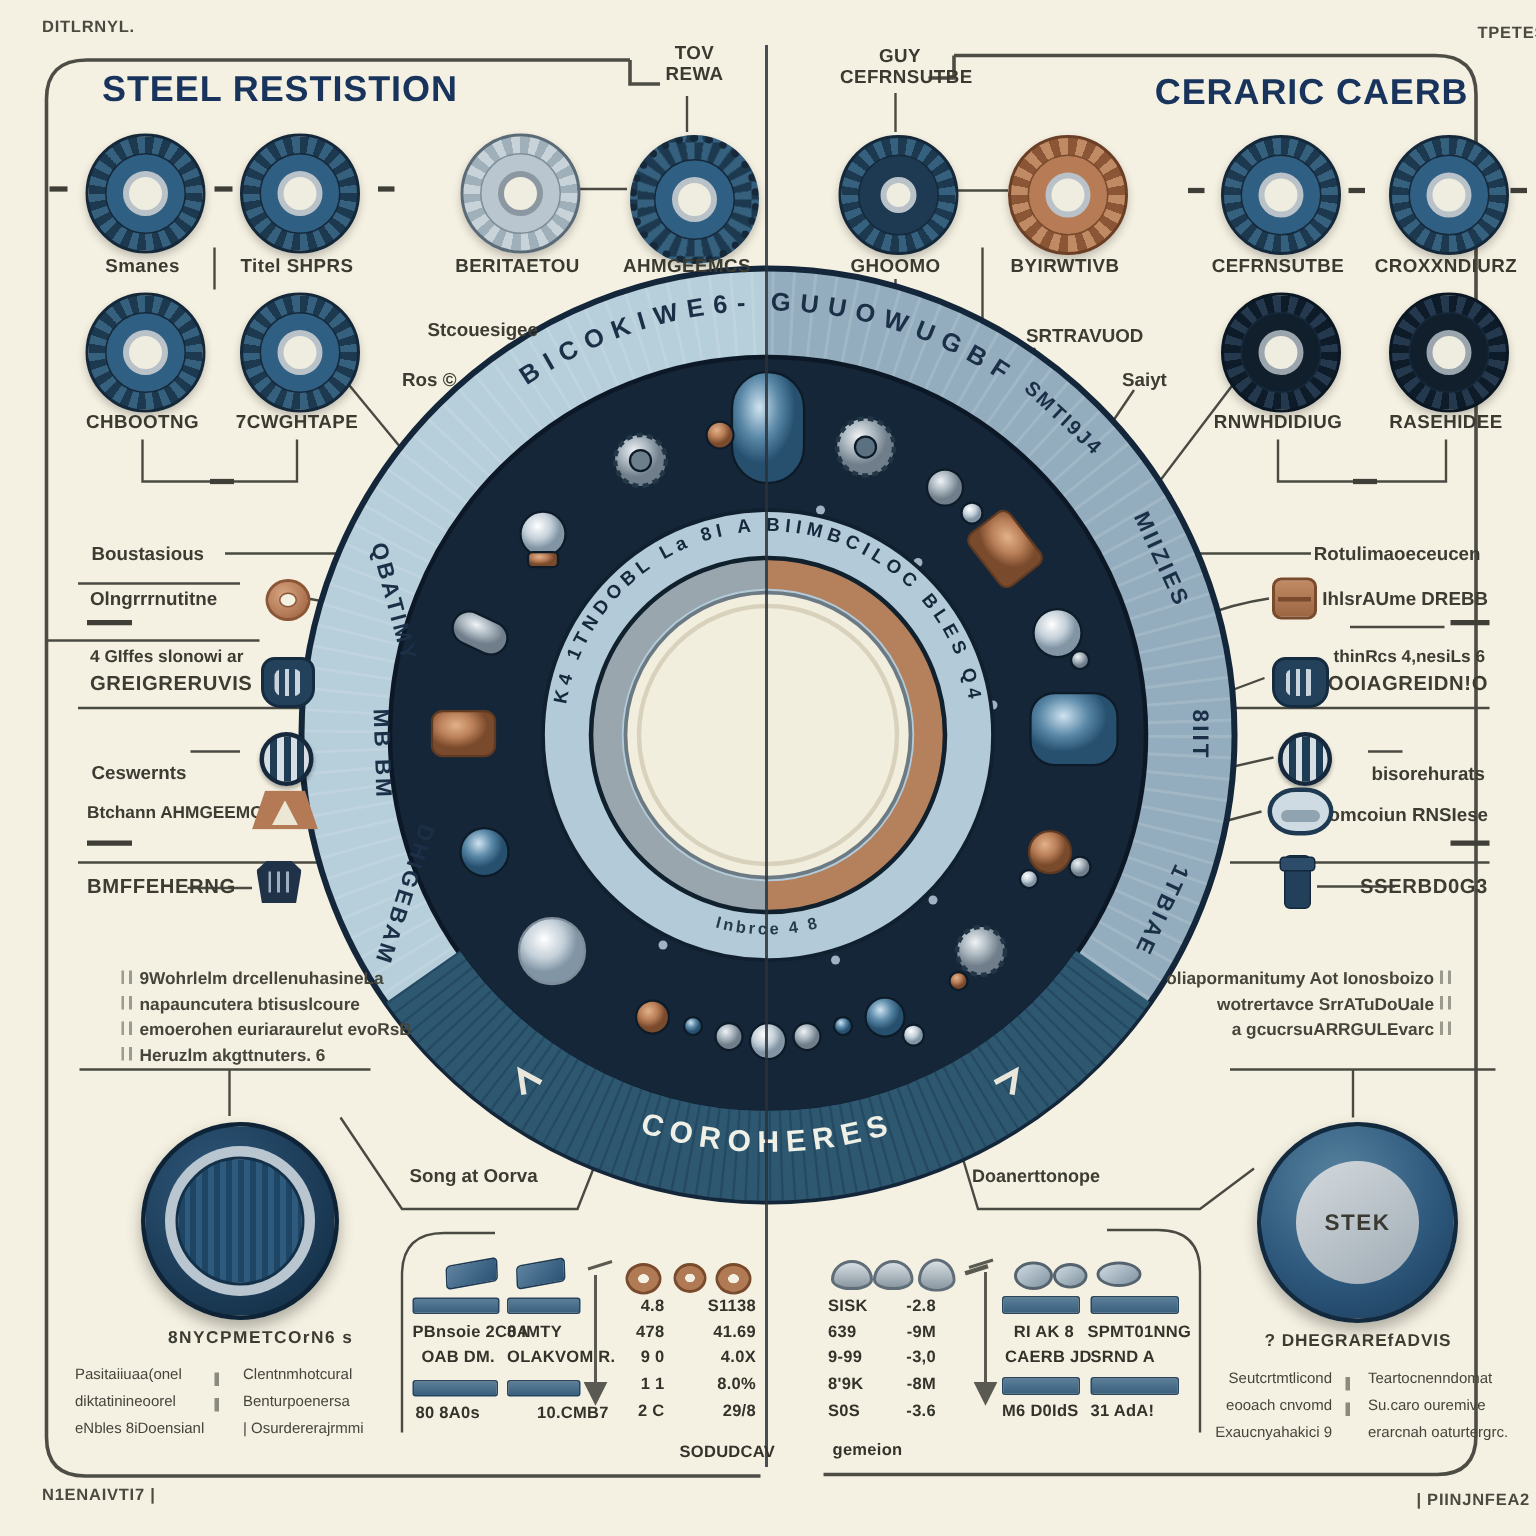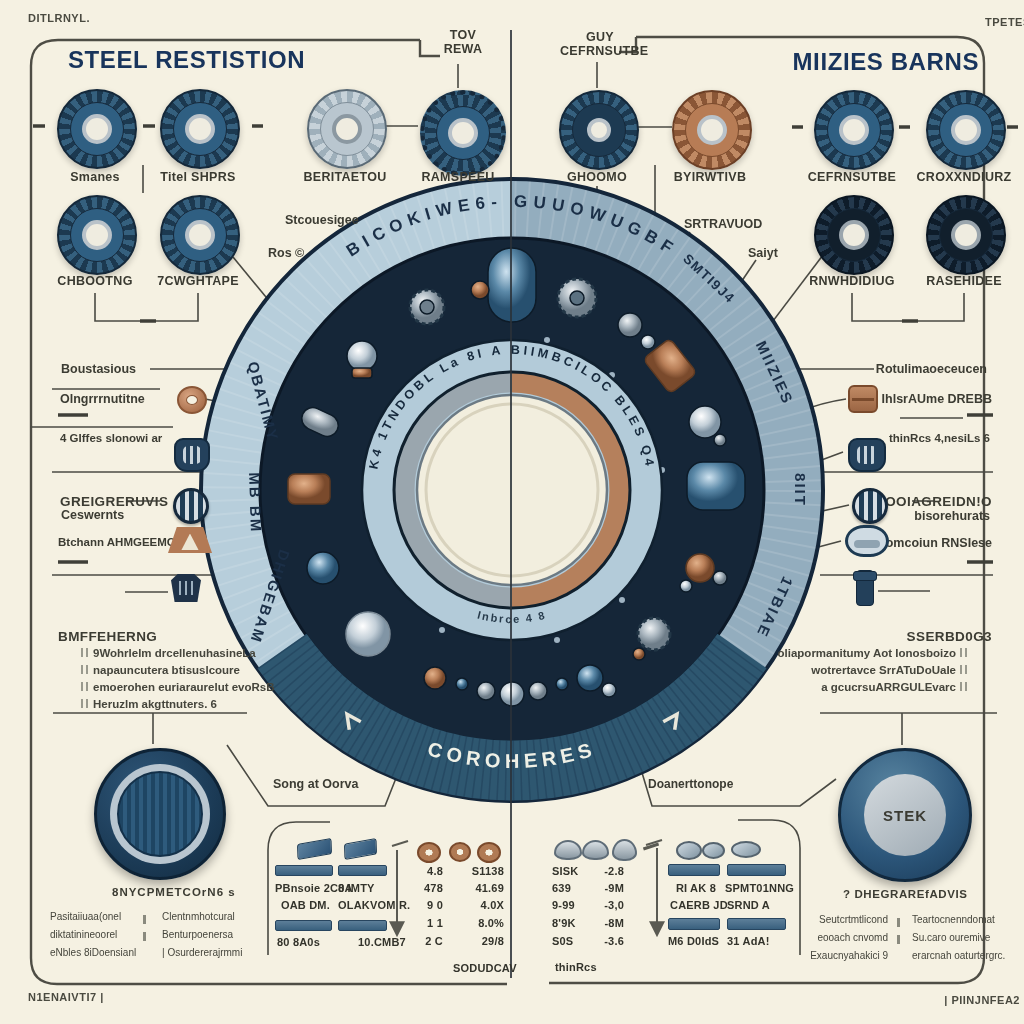--- a/index.html
+++ b/index.html
@@ -3,21 +3,21 @@
 <meta charset="utf-8">
 <style>
   html,body{margin:0;padding:0;}
   body{width:1024px;height:1024px;position:relative;overflow:hidden;
        background:#f5f1e2;font-family:"Liberation Sans",sans-serif;color:#33332c;}
   .a{position:absolute;}
   .small{font-size:11px;font-weight:700;color:#4a4a40;letter-spacing:.5px;}
   .title{font-size:24px;font-weight:800;color:#18345c;letter-spacing:.6px;white-space:nowrap;}
   .wlabel{font-size:12.5px;font-weight:700;color:#3a3a31;text-align:center;letter-spacing:.3px;white-space:nowrap;}
   .callout{font-size:12.5px;font-weight:600;color:#3c3c33;white-space:nowrap;}
-  .callout.b{font-weight:800;font-size:13.5px;letter-spacing:.4px;margin-top:46px;}
+  .callout.b{font-weight:800;font-size:13.5px;letter-spacing:.4px;}
   .rright{text-align:right;}
   .note{font-size:11.5px;font-weight:600;color:#45453c;line-height:17px;white-space:nowrap;}
   .tcell{font-size:11px;font-weight:800;color:#33332b;white-space:nowrap;letter-spacing:.2px;}
   .pcol{font-size:10px;font-weight:400;color:#45453c;line-height:18px;white-space:nowrap;}
   
   .wheel{position:absolute;width:76px;height:76px;border-radius:50%;
     background:repeating-conic-gradient(#1c3950 0 9deg,#35607e 9deg 18deg);
     border:2px solid #14283a;box-shadow:0 3px 6px rgba(0,0,0,.22);}
   .wheel .mid{position:absolute;inset:11px;border-radius:50%;background:#2f5f82;border:1px solid #16293b;}
   .wheel .hub{position:absolute;inset:23px;border-radius:50%;background:#efece0;border:4px solid #b9c2c9;}
@@ -268,21 +268,21 @@
     <path d="M -7,7 L 0,-7 L 7,7" transform="translate(159,550) rotate(-35)"></path>
     <path d="M -7,7 L 0,-7 L 7,7" transform="translate(481,550) rotate(35)"></path>
   </g>
 </svg>
 
 <div class="a" style="left:510px;top:30px;width:2px;height:948px;background:#2a3138;opacity:.85;z-index:3"></div>
 
 <div class="a small" style="left:28px;top:12px;z-index:4">DITLRNYL.</div>
 <div class="a small" style="left:985px;top:16px;z-index:4">TPETES</div>
 <div class="a title" style="left:68px;top:46px;z-index:4">STEEL RESTISTION</div>
-<div class="a title" style="right:45px;top:48px;z-index:4">MIIZIES BARNS</div>
+<div class="a title" style="right:45px;top:48px;z-index:4">CERARIC CAERB</div>
 
 <div class="a" style="left:432px;top:28px;width:62px;text-align:center;z-index:4">
   <div class="wlabel">TOV</div>
   <div class="wlabel">REWA</div>
 </div>
 <div class="a" style="left:560px;top:30px;width:80px;text-align:center;z-index:4">
   <div class="wlabel">GUY</div>
   <div class="wlabel">CEFRNSUTBE</div>
 </div>
 
@@ -315,21 +315,21 @@
     <div class="hub"></div>
   </div>
 <div class="wheel" style="left:926px;top:90px;z-index:4">
     <div class="mid"></div>
     <div class="hub"></div>
   </div>
 
 <div class="a wlabel" style="left:35px;top:170px;width:120px;z-index:4">Smanes</div>
 <div class="a wlabel" style="left:138px;top:170px;width:120px;z-index:4">Titel SHPRS</div>
 <div class="a wlabel" style="left:285px;top:170px;width:120px;z-index:4">BERITAETOU</div>
-<div class="a wlabel" style="left:398px;top:170px;width:120px;z-index:4">RAMSPEEU</div>
+<div class="a wlabel" style="left:398px;top:170px;width:120px;z-index:4">AHMGEEMCS</div>
 <div class="a wlabel" style="left:537px;top:170px;width:120px;z-index:4">GHOOMO</div>
 <div class="a wlabel" style="left:650px;top:170px;width:120px;z-index:4">BYIRWTIVB</div>
 <div class="a wlabel" style="left:792px;top:170px;width:120px;z-index:4">CEFRNSUTBE</div>
 <div class="a wlabel" style="left:904px;top:170px;width:120px;z-index:4">CROXXNDIURZ</div>
 
 <div class="wheel" style="left:57px;top:195px;z-index:4">
     <div class="mid"></div>
     <div class="hub"></div>
   </div>
 <div class="wheel" style="left:160px;top:195px;z-index:4">
@@ -496,16 +496,16 @@
 <div class="tbar" style="left:668px;top:864px;width:50px;height:10px;z-index:4"></div>
 <div class="a tcell rright" style="left:670px;top:882px;width:46px;z-index:4">RI AK 8</div>
 <div class="a tcell rright" style="left:670px;top:899px;width:46px;z-index:4">CAERB JD</div>
 <div class="tbar" style="left:668px;top:918px;width:50px;height:10px;z-index:4"></div>
 <div class="a tcell rright" style="left:668px;top:935px;width:50px;z-index:4">M6 D0IdS</div>
 <div class="tbar" style="left:727px;top:864px;width:57px;height:10px;z-index:4"></div>
 <div class="a tcell" style="left:725px;top:882px;z-index:4">SPMT01NNG</div>
 <div class="a tcell" style="left:727px;top:899px;z-index:4">SRND A</div>
 <div class="tbar" style="left:727px;top:918px;width:57px;height:10px;z-index:4"></div>
 <div class="a tcell" style="left:727px;top:935px;z-index:4">31 AdA!</div>
-<div class="a tcell" style="left:555px;top:961px;font-weight:600;z-index:4">thinRcs</div>
+<div class="a tcell" style="left:555px;top:961px;font-weight:600;z-index:4">gemeion</div>
 
 <div class="a small" style="left:28px;top:991px;z-index:4">N1ENAIVTI7  |</div>
 <div class="a small rright" style="left:940px;top:994px;width:80px;z-index:4">|  PIINJNFEA2</div>
 
 </body></html>

